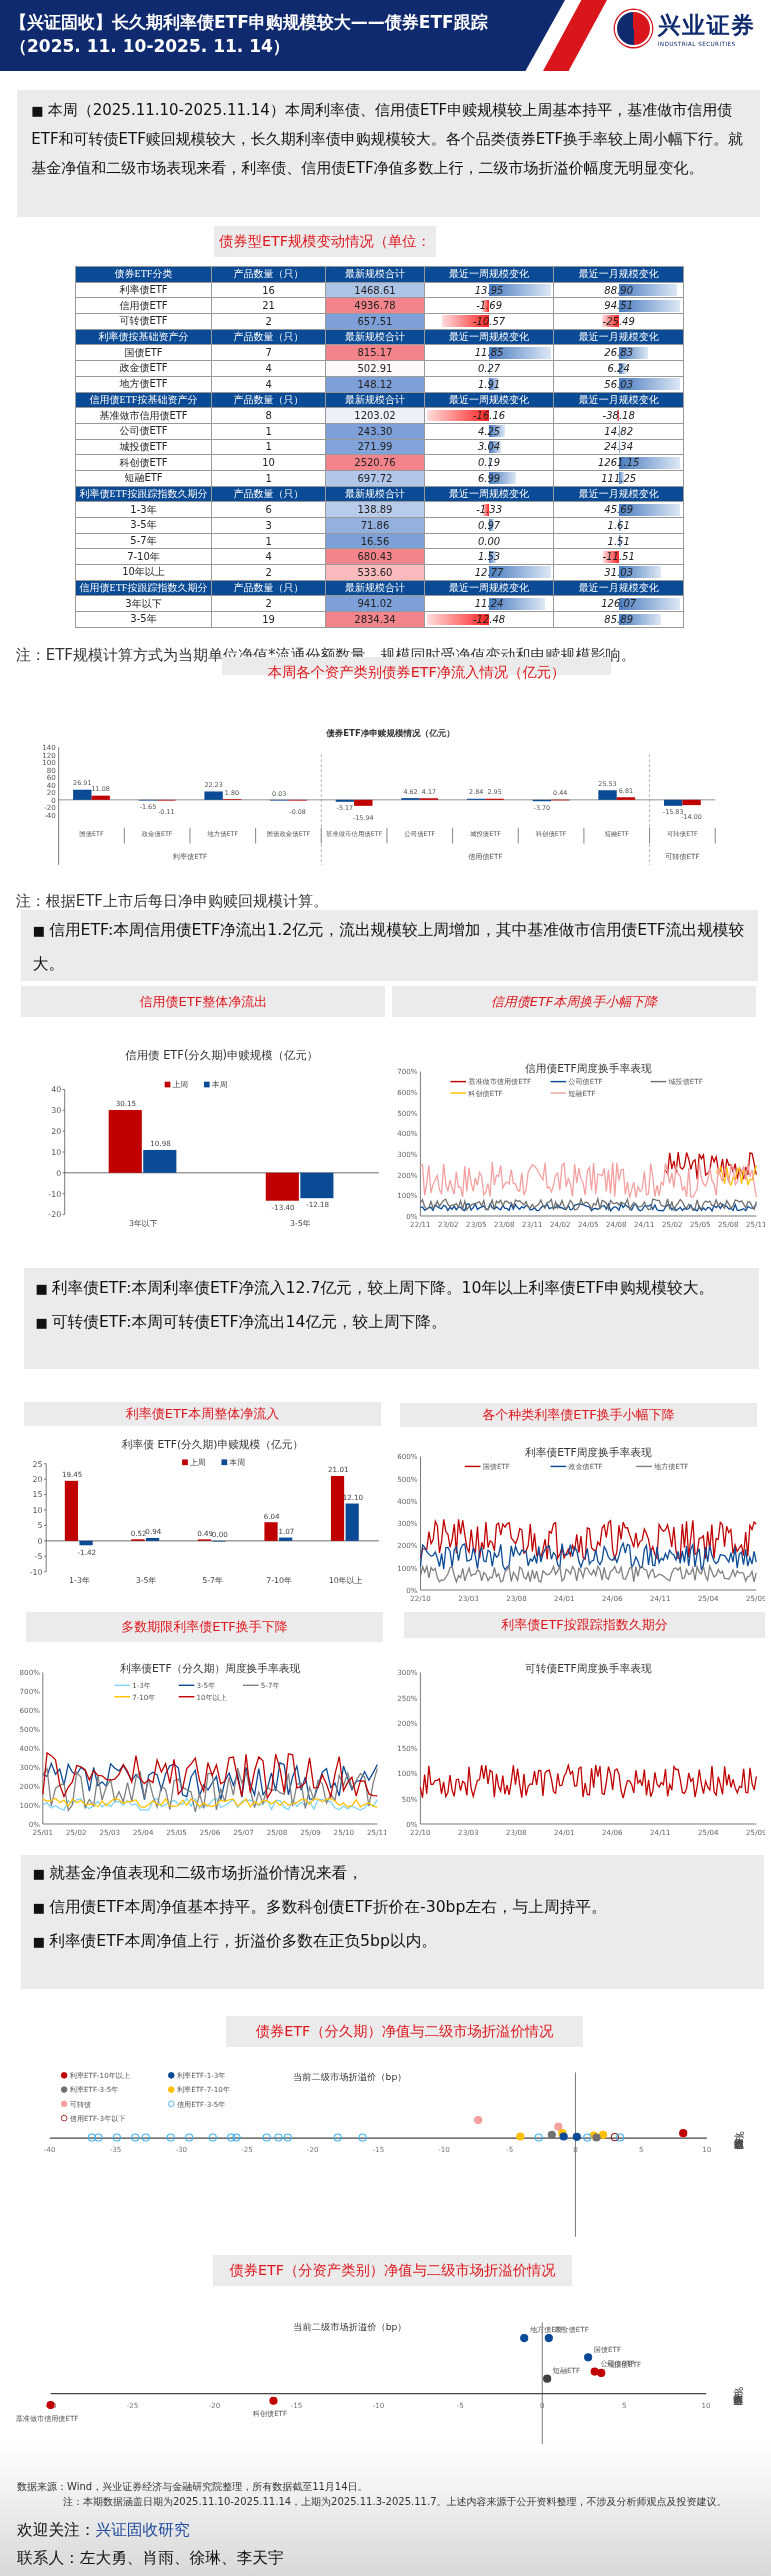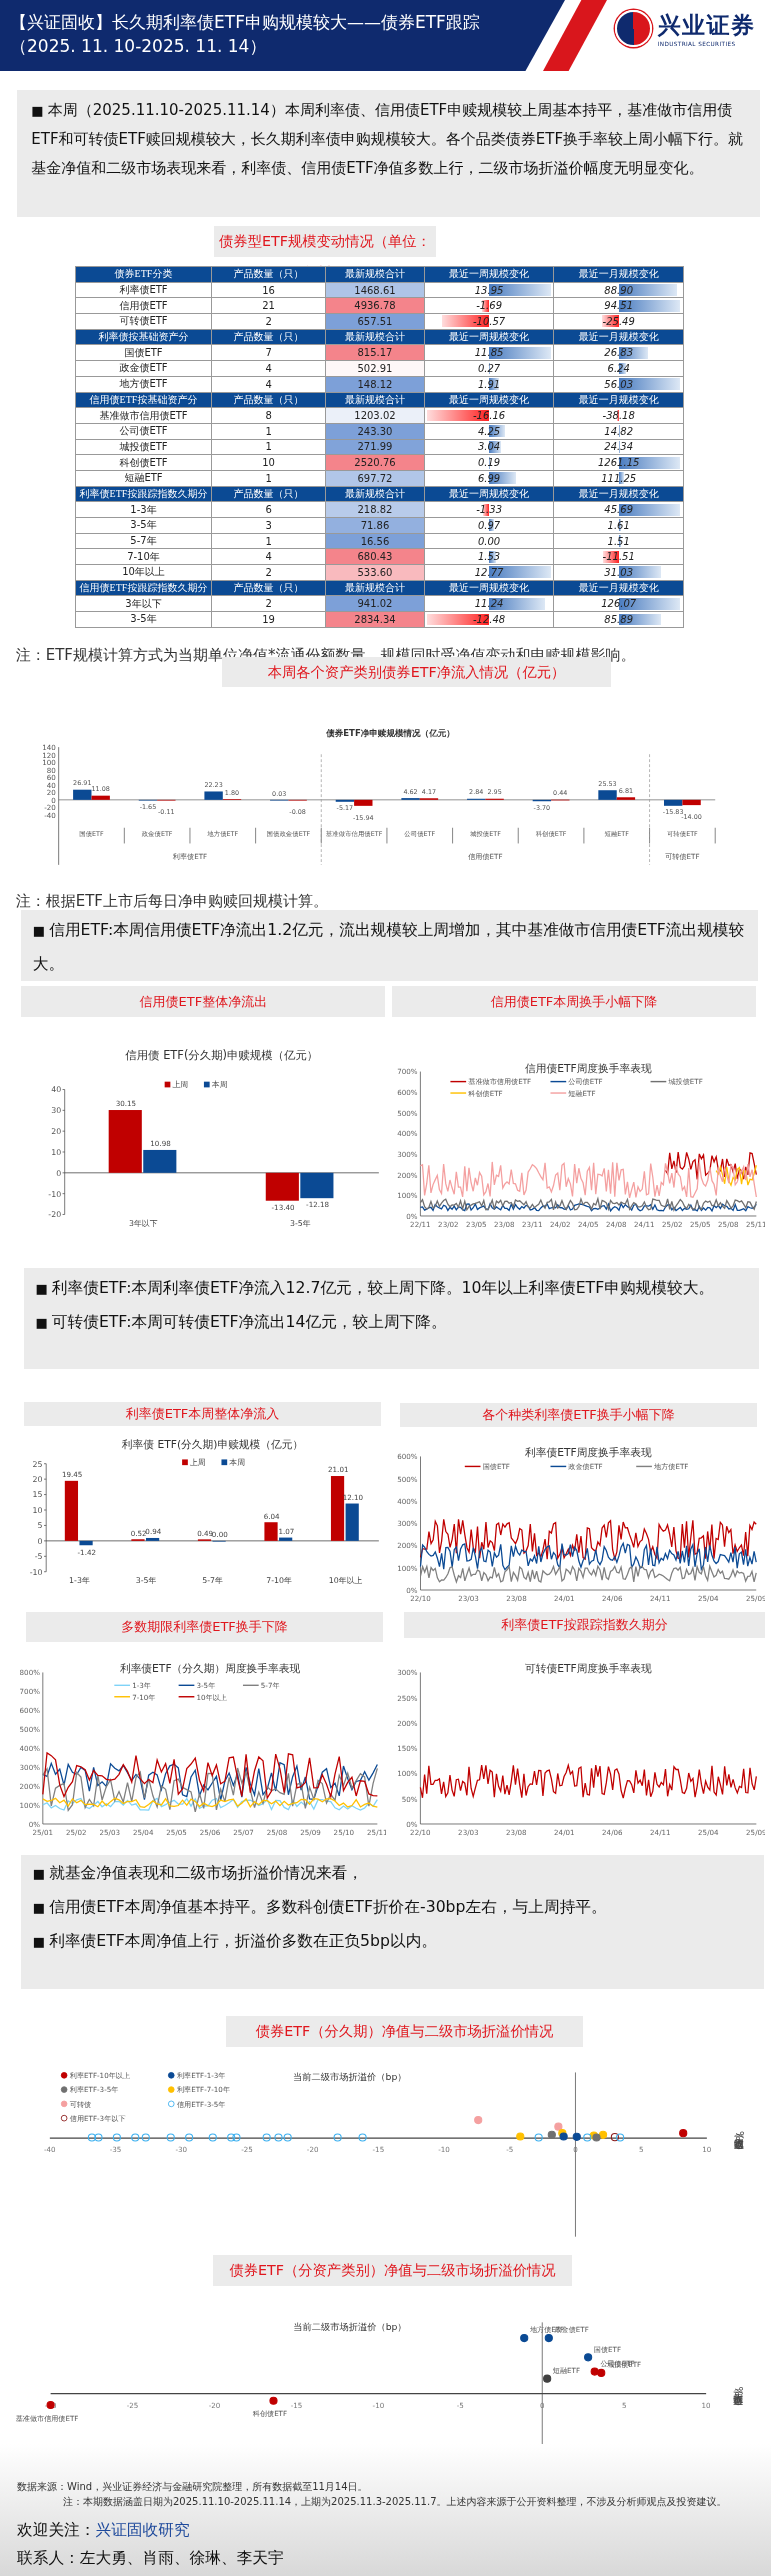--- a/index.html
+++ b/index.html
@@ -1,20 +1,20 @@
 <!DOCTYPE html>
 <html style="font-size:11.4px"><head>
 <meta charset="utf-8">
 <style>
   * { box-sizing: border-box; margin: 0; padding: 0; }
   body { width: 772px; height: 2576px; background: #fff; font-family: "DejaVu Sans", sans-serif; color: #222; position: relative; overflow: hidden; }
   .header { position: absolute; left: 0; top: 0; width: 772px; height: 71px; background: #fff; }
   .header .band { position: absolute; left: 0; top: 0; width: 565px; height: 71px; background: #0f2a6e; clip-path: polygon(0 0, 100% 0, 93% 100%, 0 100%); }
   .header .stripe { position: absolute; left: 543px; top: 0; width: 64px; height: 71px; background: #d9161c; clip-path: polygon(60% 0, 100% 0, 40% 100%, 0 100%); }
-  .header .title { position: absolute; left: 10px; top: 10px; color: #fff; font-size: 17px; font-weight: normal; line-height: 24px; }
+  .header .title { position: absolute; left: 10px; top: 10px; color: #fff; font-size: 17px; font-weight: bold; line-height: 24px; }
   .logo { position: absolute; left: 615px; top: 10px; display: flex; align-items: center; }
   .logo .mark { width: 37px; height: 37px; border-radius: 50%; background: conic-gradient(#d9161c 0 50%, #0f2a6e 50% 100%); border: 2.9px solid #fff; box-shadow: 0 0 0 1.4px #d9161c; }
   .logo .txt { margin-left: 5.7px; }
   .logo .cn { font-size: 23px; color: #0f2a6e; font-weight: bold; letter-spacing: 1.4px; }
   .logo .en { font-size: 5.7px; color: #0f2a6e; letter-spacing: 0.4px; }
   .gray-box { position: absolute; background: #ebebeb; }
   .para { font-size: 15.7px; line-height: 33px; color: #111; }
   .bullet::before { content: "■ "; font-size: 13px; }
   .sec-title { position: absolute; background: #ebebeb; color: #e0161d; text-align: center; font-size: 14.3px; }
   table.etf { position: absolute; left: 75px; top: 266px; width: 609px; border-collapse: collapse; font-size: 10px; }
@@ -157,21 +157,21 @@
       <tr class="hdr">
         <td style="width:136px">利率债ETF按跟踪指数久期分</td>
         <td>产品数量（只）</td>
         <td>最新规模合计</td>
         <td>最近一周规模变化</td>
         <td>最近一月规模变化</td>
       </tr>
       <tr>
         <td>1-3年</td>
         <td>6</td>
-        <td style="background:rgba(70,120,200,0.3845165469143055)">218.82</td>
+        <td style="background:rgba(70,120,200,0.3845165469143055)">138.89</td>
         <td class="bar-cell"><span class="bar" style="right:50%;width:4.999216914643696%;background:linear-gradient(90deg,#fdd,#f22)"></span><span class="val">-1.33</span></td>
         <td class="bar-cell"><span class="bar" style="left:50%;width:48%;background:linear-gradient(90deg,#4a7cc0,#dde8f5)"></span><span class="val">45.69</span></td>
       </tr>
       <tr>
         <td>3-5年</td>
         <td>3</td>
         <td style="background:rgba(70,120,200,0.5833807823820929)">71.86</td>
         <td class="bar-cell"><span class="bar" style="left:50%;width:3.646045418950666%;background:linear-gradient(90deg,#4a7cc0,#dde8f5)"></span><span class="val">0.97</span></td>
         <td class="bar-cell"><span class="bar" style="left:50%;width:1.6913985554826003%;background:linear-gradient(90deg,#4a7cc0,#dde8f5)"></span><span class="val">1.61</span></td>
       </tr>
@@ -215,21 +215,21 @@
         <td>19</td>
         <td style="background:rgba(240,80,90,0.7)">2834.34</td>
         <td class="bar-cell"><span class="bar" style="right:50%;width:48%;background:linear-gradient(90deg,#fdd,#f22)"></span><span class="val">-12.48</span></td>
         <td class="bar-cell"><span class="bar" style="left:50%;width:32.701832315380344%;background:linear-gradient(90deg,#4a7cc0,#dde8f5)"></span><span class="val">85.89</span></td>
       </tr>
     </tbody>
   </table>
 
 <div class="note" style="left:15.7px;top:646px;">注：ETF规模计算方式为当期单位净值*流通份额数量，规模同时受净值变动和申赎规模影响。</div>
 
-<div class="sec-title" style="left:222px;top:657px;width:389px;height:30px;line-height:31px;">本周各个资产类别债券ETF净流入情况（亿元）</div>
+<div class="sec-title" style="left:222px;top:657px;width:389px;height:18px;line-height:31px;">本周各个资产类别债券ETF净流入情况（亿元）</div>
 <div class="chart" id="flowChart" style="left:19px;top:715px;width:743px;height:157px;">
     <svg width="743" height="157" viewBox="0 0 1040 220">
       <text x="520" y="30" text-anchor="middle" font-size="12" fill="#333" font-weight="bold">债券ETF净申赎规模情况（亿元）</text>
       <line x1="55" y1="45" x2="55" y2="210" stroke="#444"></line>
       <text x="51" y="144" text-anchor="end" font-size="10" fill="#555">-40</text>
       <text x="51" y="133.44444444444446" text-anchor="end" font-size="10" fill="#555">-20</text>
       <text x="51" y="122.88888888888889" text-anchor="end" font-size="10" fill="#555">0</text>
       <text x="51" y="112.33333333333334" text-anchor="end" font-size="10" fill="#555">20</text>
       <text x="51" y="101.77777777777777" text-anchor="end" font-size="10" fill="#555">40</text>
       <text x="51" y="91.22222222222223" text-anchor="end" font-size="10" fill="#555">60</text>
@@ -304,21 +304,21 @@
       <line x1="883" x2="883" y1="55" y2="210" stroke="#999" stroke-dasharray="4,3"></line>
       <text x="929" y="202" text-anchor="middle" font-size="10" fill="#555">可转债ETF</text>
     </svg>
   </div>
 <div class="note" style="left:15.7px;top:892px;">注：根据ETF上市后每日净申购赎回规模计算。</div>
 
 <div class="gray-box" style="left:21.4px;top:910px;width:737px;height:71px;padding:2.9px 11.4px;">
   <div class="para bullet" style="font-weight:500;">信用ETF:本周信用债ETF净流出1.2亿元，流出规模较上周增加，其中基准做市信用债ETF流出规模较大。</div>
 </div>
 <div class="sec-title" style="left:21.4px;top:986px;width:364px;height:31px;line-height:31px;font-size:13px;">信用债ETF整体净流出</div>
-<div class="sec-title" style="left:392px;top:986px;width:364px;height:31px;line-height:31px;font-size:13px;">信用债ETF本周换手小幅下降</div>
+<div class="sec-title" style="left:392px;top:986px;width:364px;height:31px;line-height:31px;font-size:13px;font-style:italic;">信用债ETF本周换手小幅下降</div>
 <div class="chart" id="creditBar" style="left:29px;top:1043px;width:357px;height:193px;">
     <svg width="357" height="193" viewBox="0 0 500 270">
       <text x="270" y="22" text-anchor="middle" font-size="16" fill="#333">信用债 ETF(分久期)申赎规模（亿元）</text>
       <line x1="50" y1="65" x2="50" y2="240" stroke="#444"></line>
       <text x="45" y="244" text-anchor="end" font-size="11" fill="#555">-20</text>
       <line x1="47" x2="50" y1="240" y2="240" stroke="#444"></line>
       <text x="45" y="214.83333333333334" text-anchor="end" font-size="11" fill="#555">-10</text>
       <line x1="47" x2="50" y1="210.83333333333334" y2="210.83333333333334" stroke="#444"></line>
       <text x="45" y="185.66666666666669" text-anchor="end" font-size="11" fill="#555">0</text>
       <line x1="47" x2="50" y1="181.66666666666669" y2="181.66666666666669" stroke="#444"></line>

